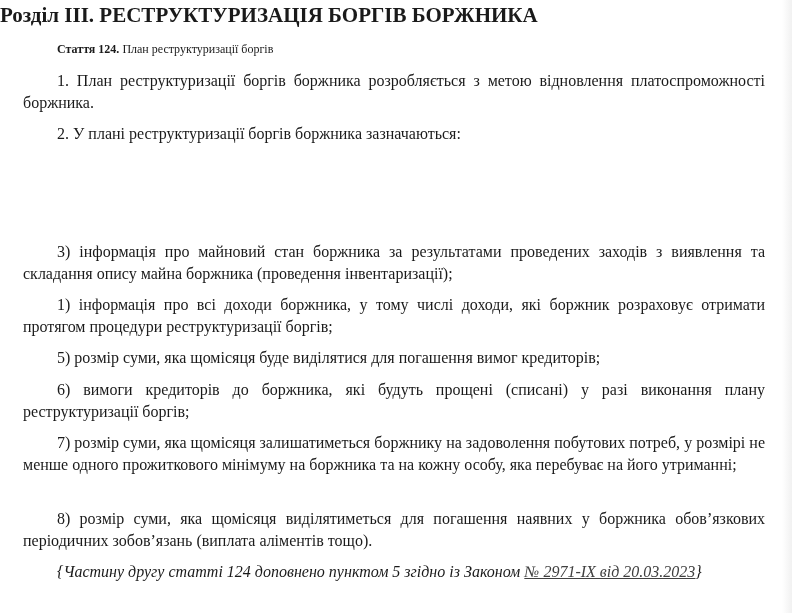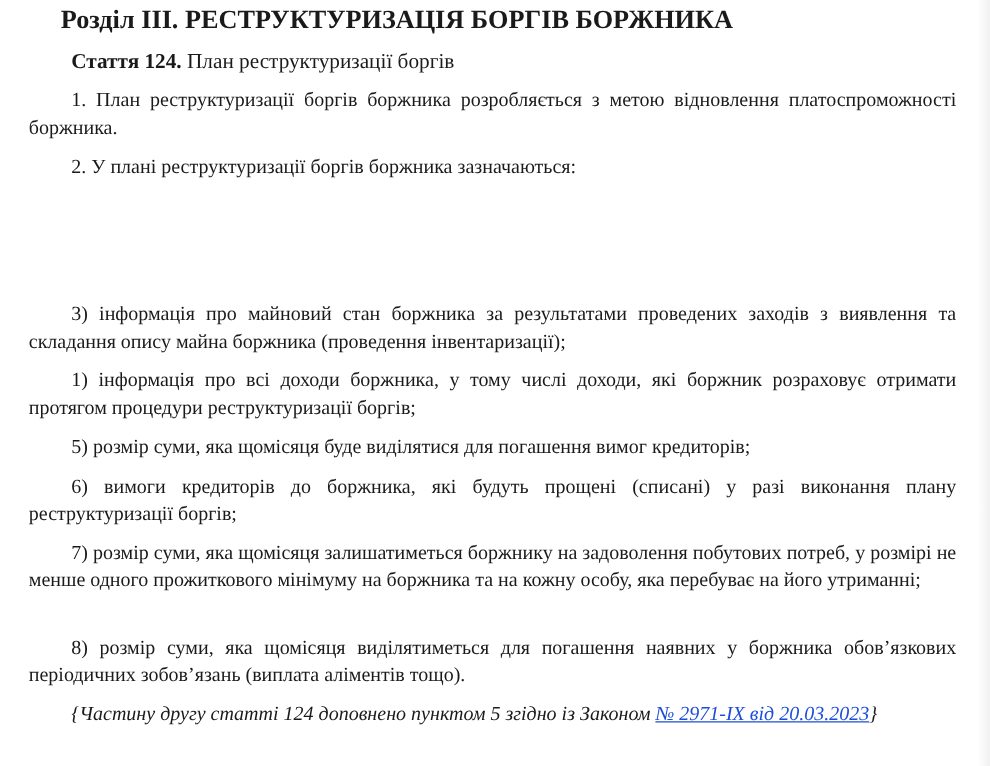--- a/index.html
+++ b/index.html
@@ -2,34 +2,34 @@
 <html><head>
 <meta charset="utf-8">
 <style>
   html, body { margin: 0; padding: 0; background: #ffffff; }
   body { width: 792px; height: 613px; overflow: hidden; position: relative; }
   .page {
     position: absolute; left: 0; top: 0; width: 792px; height: 613px;
     font-family: "Liberation Serif", serif; color: #1a1a1a;
   }
   .section-title {
-    position: absolute; left: 0; top: 2px; width: 635px; text-align: center;
+    position: absolute; left: 0; top: 2px; width: 635px; text-align: left;
     font-weight: bold; font-size: 21px; line-height: 26px; letter-spacing: 0px;
   }
   .article-title {
-    position: absolute; left: 57px; top: 38px; font-size: 17px; line-height: 22px;
+    position: absolute; left: 57px; top: 38px; font-size: 12px; line-height: 22px;
   }
   .article-title b { font-weight: bold; }
   .p {
     position: absolute; left: 23px; width: 742px; font-size: 16px; line-height: 22px;
     text-align: justify; text-indent: 34px;
   }
   .p.single { text-align-last: left; }
   .note { font-style: italic; }
-  .note a { color: #1d4ed8; }
+  .note a { color: #404040; }
   .scroll-shadow {
     position: absolute; right: 0; top: 0; width: 10px; height: 613px;
     background: linear-gradient(to right, rgba(255,255,255,0), #f1f1f1);
   }
 </style>
 </head>
 <body>
 
 <div class="page">
   <div class="section-title">Розділ III. РЕСТРУКТУРИЗАЦІЯ БОРГІВ БОРЖНИКА</div>

